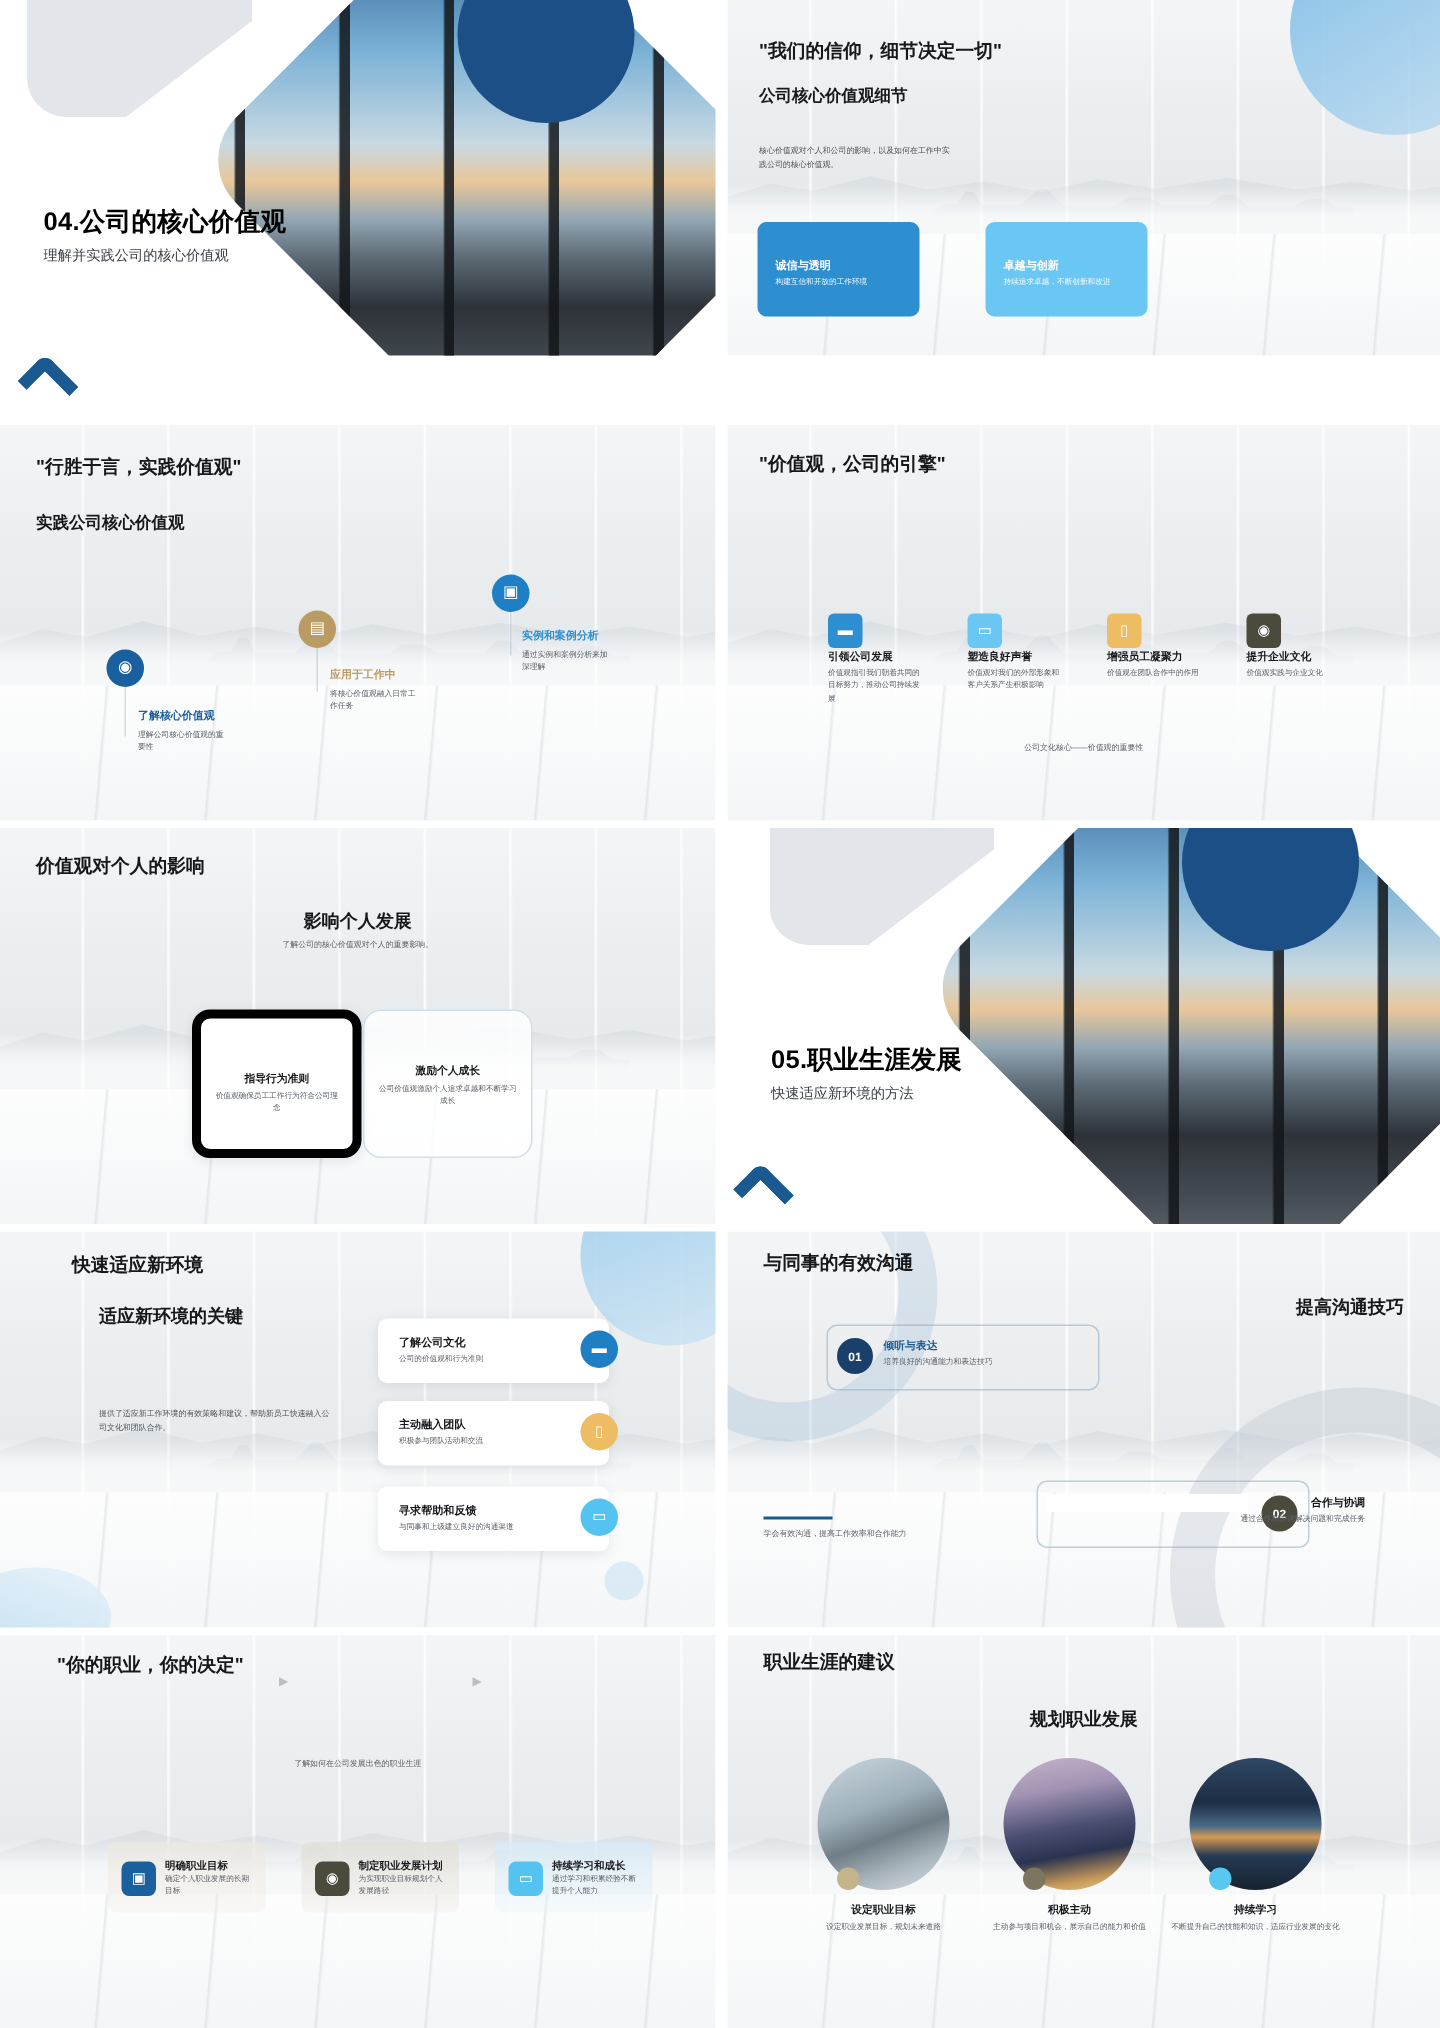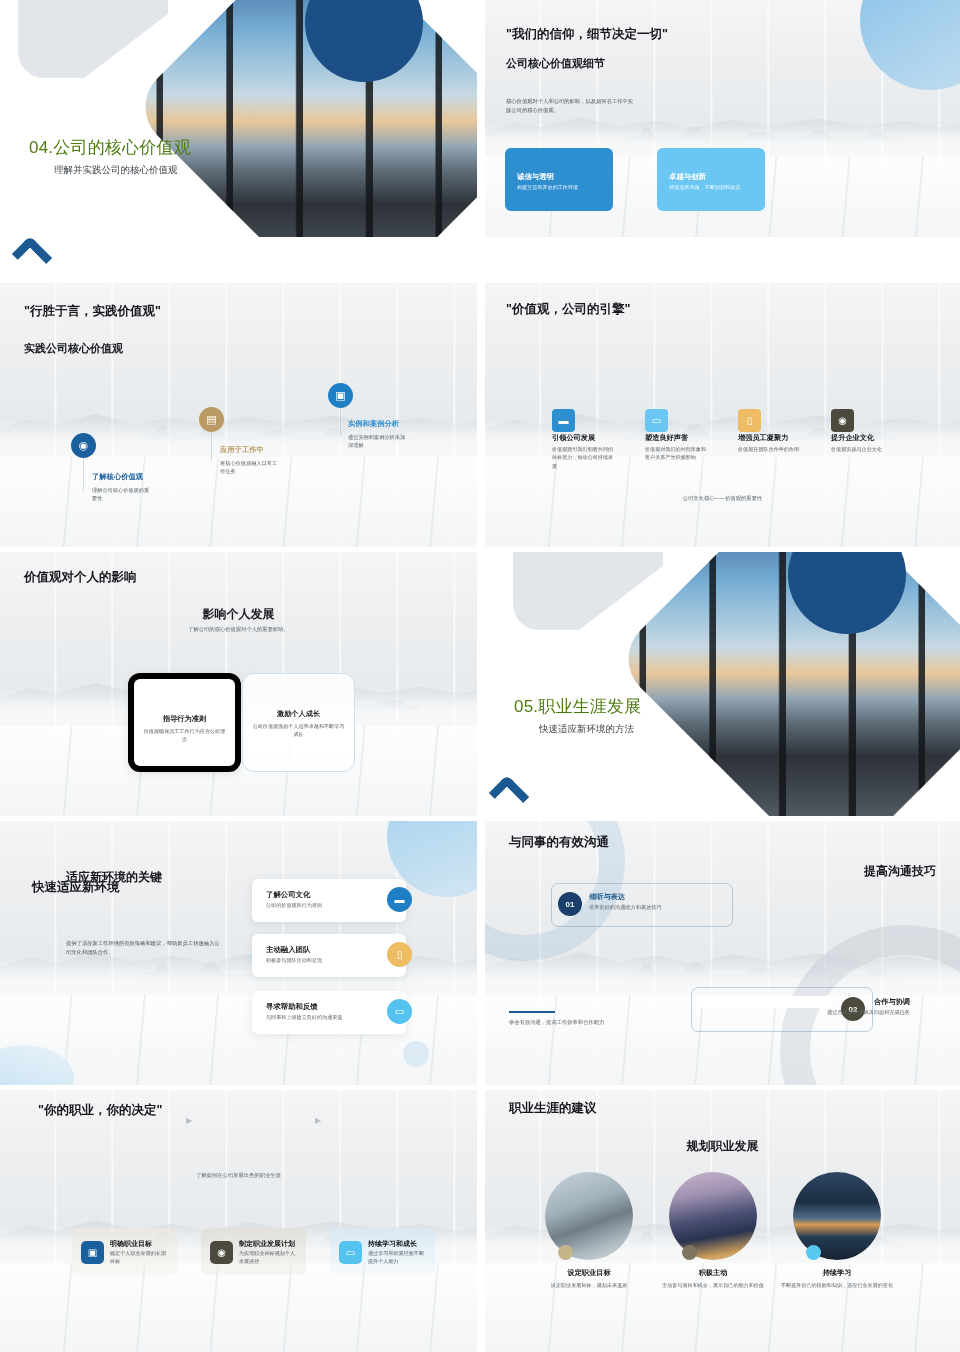--- a/index.html
+++ b/index.html
@@ -77,25 +77,25 @@
     content:""; position:absolute; left:-20%; top:-10%; width:150%; height:130%;
     border:9px solid rgba(255,255,255,.92); border-radius:42%;
     transform:rotate(-45deg) translate(6%,-22%);
   }
   .photo-dome{
     position:absolute; right:54px; top:-36px; width:118px; height:118px;
     border-radius:50%; background:#1b4f86;
   }
   .title-main{
     position:absolute; left:29px; bottom:78px;
-    font-size:17px; font-weight:normal; color:#4d7c0f; letter-spacing:.2px;
+    font-size:17px; font-weight:bold; color:#000000; letter-spacing:.2px;
   }
   .title-sub{
     position:absolute; left:29px; bottom:60px;
-    font-size:9.5px; color:#3b4046;margin-left:25px;
+    font-size:9.5px; color:#3b4046;
   }
   .arrow-deco{
     position:absolute; width:44px; height:36px;
   }
   .arrow-deco::before{
     content:""; position:absolute; inset:0;
     border-top:12px solid #1b5a90; border-left:12px solid #1b5a90;
     border-top-left-radius:10px;
     transform:rotate(45deg) scale(.72);
     transform-origin:center;
@@ -298,21 +298,21 @@
 
   <div class="slide col-l row4">
     <div class="bg-glass"></div>
       <div class="mountains"></div>
       <div class="skyline"></div>
       <div class="floor"></div>
     <div class="blue-blob" style="right:-30px; top:-44px; width:120px; height:120px; background:linear-gradient(160deg,#8cc6ea,#cfe5f4); opacity:.8;"></div>
     <div class="blue-blob" style="left:-26px; bottom:-26px; width:100px; height:66px; background:linear-gradient(20deg,#bcdcf0,#e6f2fa); opacity:.9;"></div>
     <div class="blue-blob" style="right:48px; bottom:18px; width:26px; height:26px; background:#d8e9f5; opacity:.9;"></div>
 
-    <div class="s-quote" style="left:32px; top:14px;margin-top:44px;">快速适应新环境</div>
+    <div class="s-quote" style="left:48px; top:14px;">快速适应新环境</div>
     <div class="s-h2" style="left:66px; top:48px; font-size:12px;">适应新环境的关键</div>
     <div class="s-body" style="left:66px; top:118px; width:158px;">提供了适应新工作环境的有效策略和建议，帮助新员工快速融入公司文化和团队合作。</div>
 
     <div class="l-card" style="top:58px;">
       <div class="t">了解公司文化</div>
       <div class="d">公司的价值观和行为准则</div>
       <div class="l-badge" style="background:#1f7fc4;">
         <span>▬</span>
         </div>
     </div>

